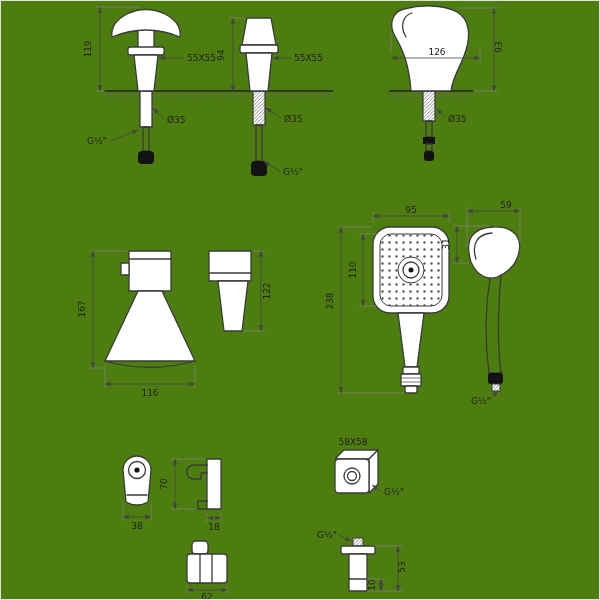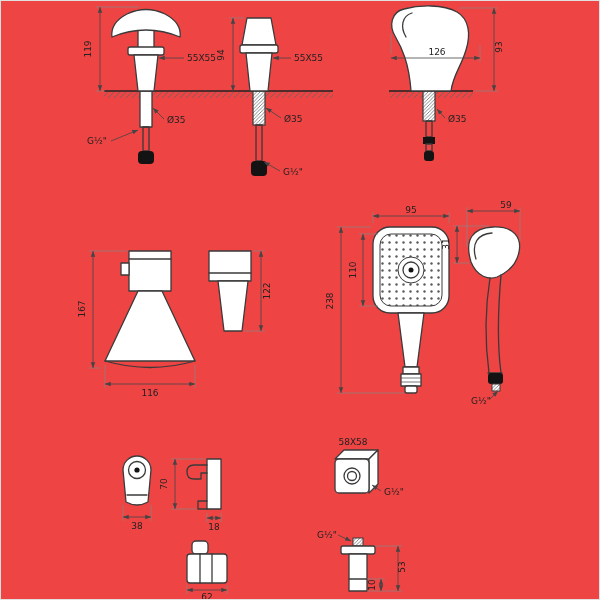--- a/index.html
+++ b/index.html
@@ -1,17 +1,17 @@
 <!DOCTYPE html>
 <html><head>
 <meta charset="utf-8">
 <style>
   html,body { margin:0; padding:0; background:#fff; }
   .frame { position:relative; width:600px; height:600px; box-sizing:border-box;
-           border:1px solid #e0e0e0; background:#ef4444; overflow:hidden;
+           border:1px solid #e0e0e0; background:#4d7c0f; overflow:hidden;
            font-family:"DejaVu Sans", sans-serif; }
   svg { display:block; }
   svg text { font-family:"DejaVu Sans", sans-serif; font-size:9px; fill:#222; }
   .p  { fill:none; stroke:#3a3a3a; stroke-width:1.3; stroke-linejoin:round; stroke-linecap:round; }
   .pw { fill:#ffffff; stroke:#3a3a3a; stroke-width:1.3; stroke-linejoin:round; }
   .s  { stroke:#222; stroke-width:1.7; fill:none; }
   .d  { stroke:#444; stroke-width:0.8; fill:none; }
   .e  { stroke:#888; stroke-width:0.7; fill:none; }
   .b  { fill:#131313; stroke:none; }
   .rib { stroke:#555; stroke-width:0.8; fill:none; }

